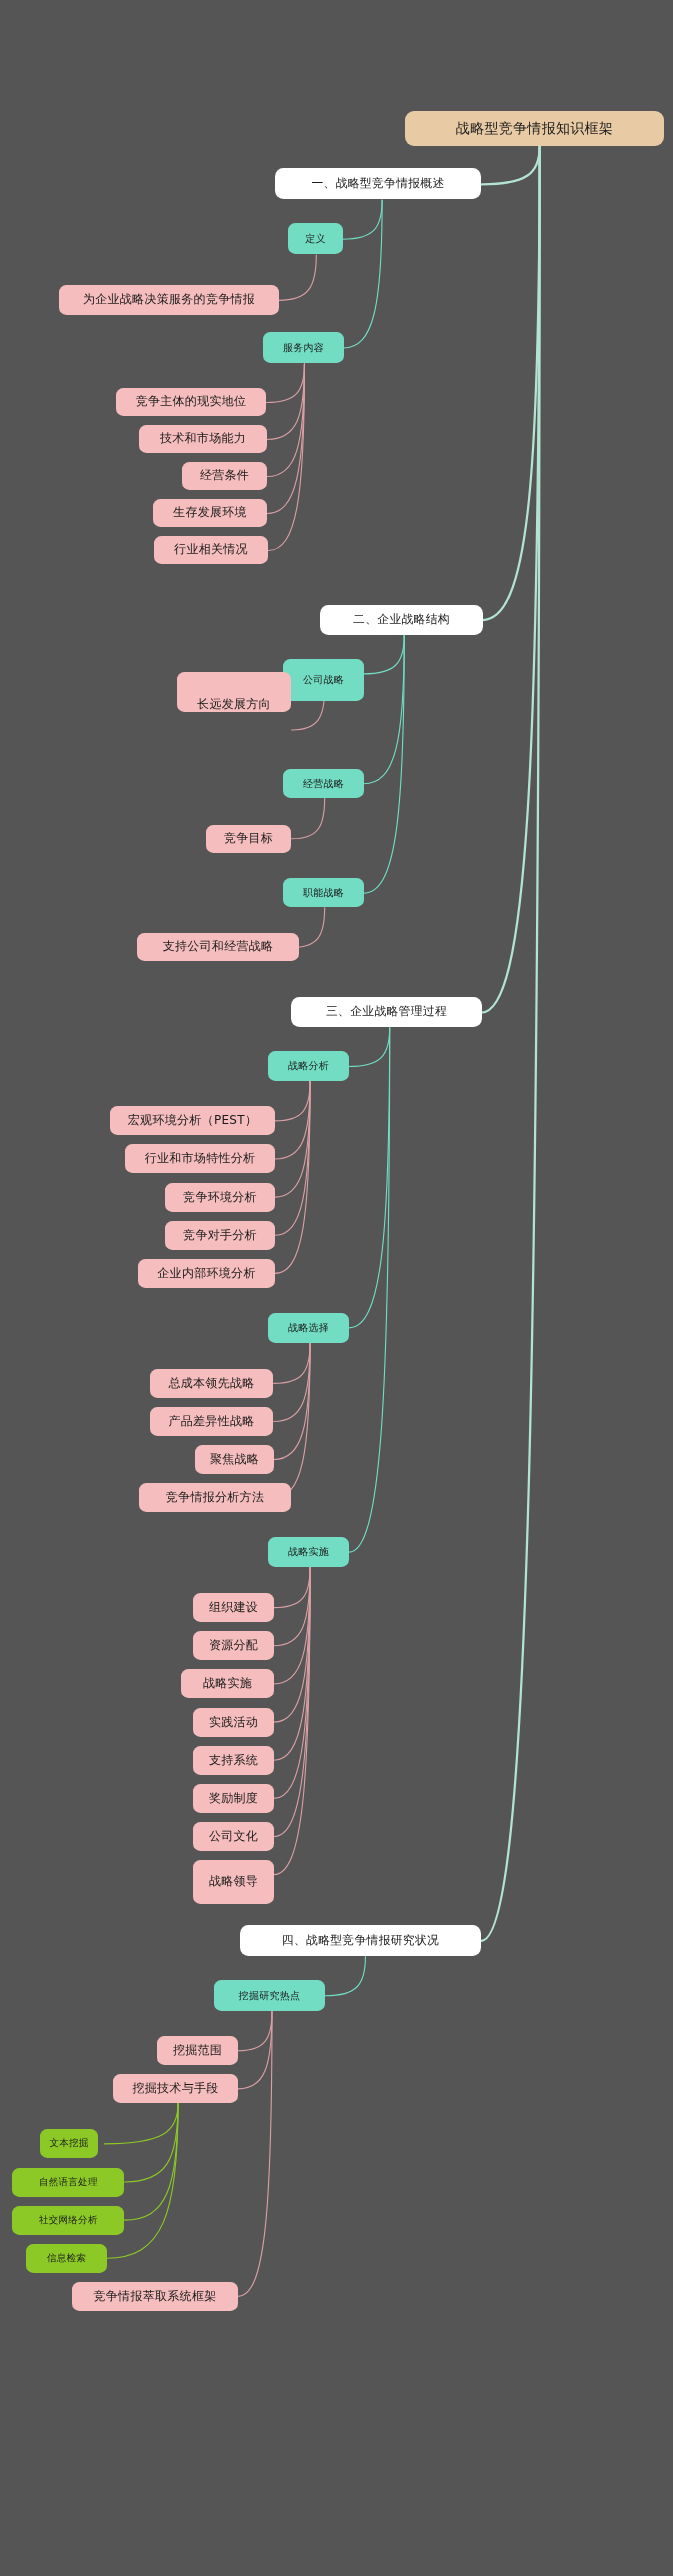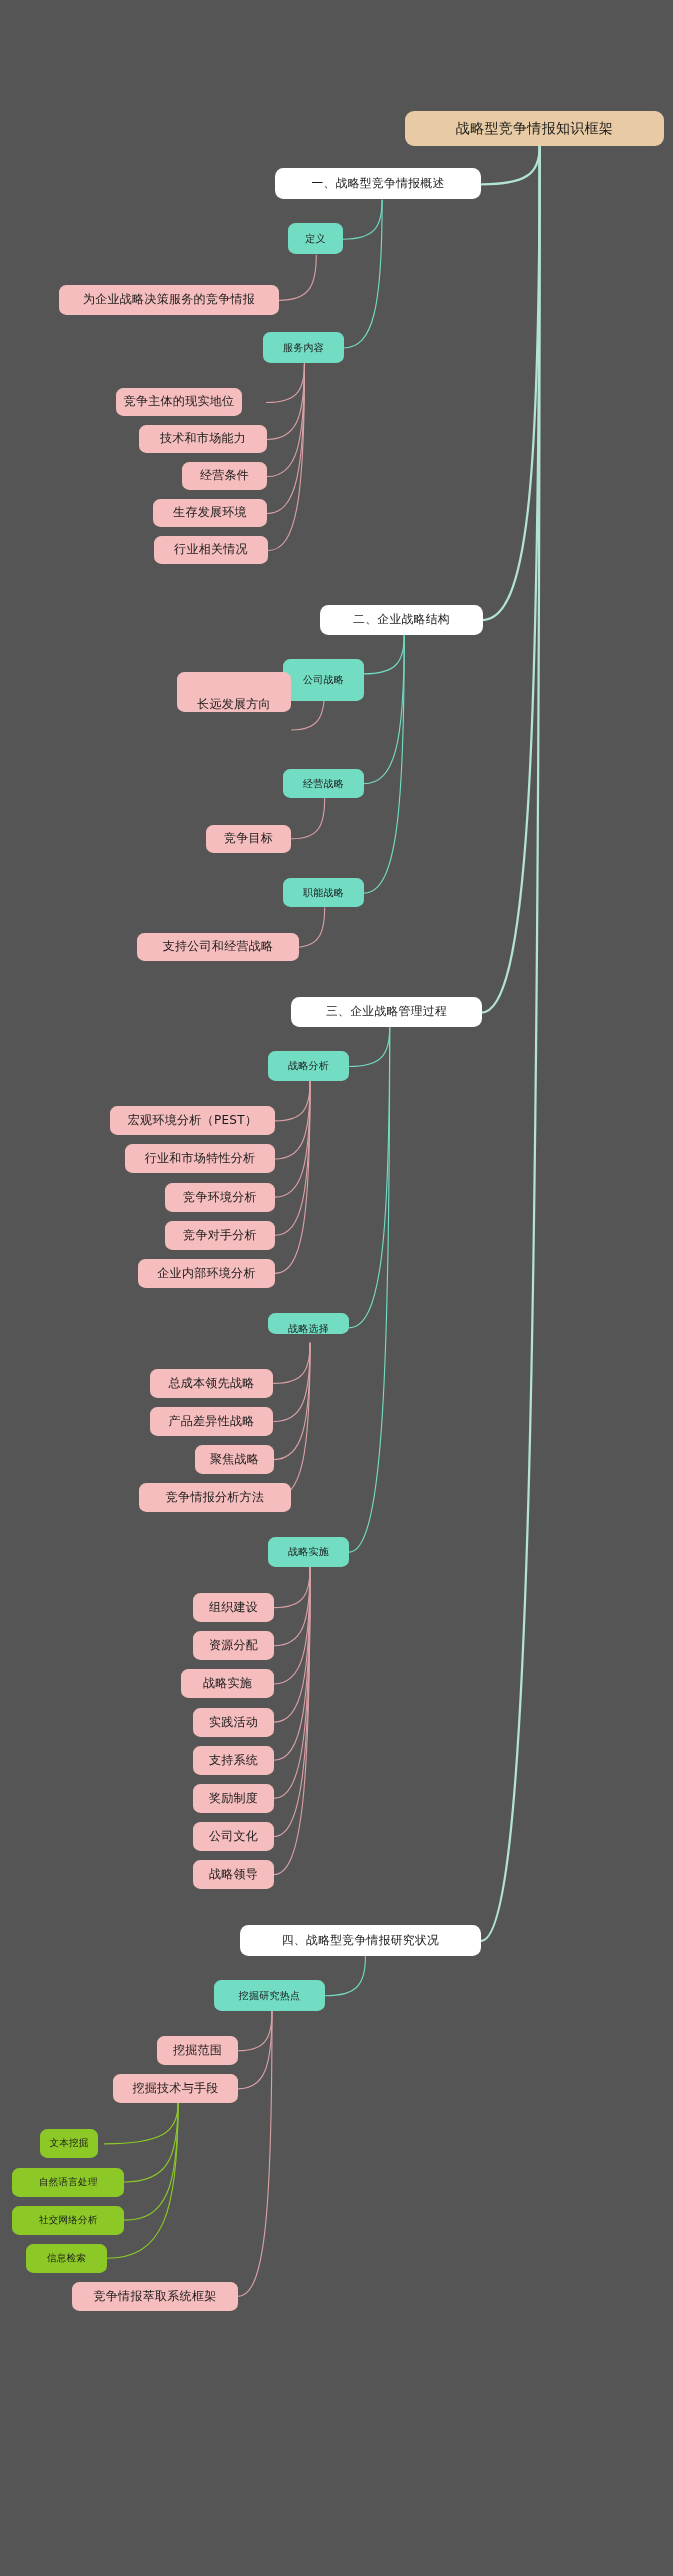--- a/index.html
+++ b/index.html
@@ -128,21 +128,21 @@
       </div>
       <div class="node l2" style="left: 288px; top: 223px; width: 55px; height: 31px;">
         <span>定义</span>
       </div>
       <div class="node l3" style="left: 59px; top: 285px; width: 220px; height: 30px;">
         <span>为企业战略决策服务的竞争情报</span>
       </div>
       <div class="node l2" style="left: 263px; top: 332px; width: 81px; height: 31px;">
         <span>服务内容</span>
       </div>
-      <div class="node l3" style="left: 116px; top: 388px; width: 126px; height: 28px;">
+      <div class="node l3" style="left: 116px; top: 388px; width: 150px; height: 28px;">
         <span>竞争主体的现实地位</span>
       </div>
       <div class="node l3" style="left: 139px; top: 425px; width: 128px; height: 28px;">
         <span>技术和市场能力</span>
       </div>
       <div class="node l3" style="left: 182px; top: 462px; width: 85px; height: 28px;">
         <span>经营条件</span>
       </div>
       <div class="node l3" style="left: 153px; top: 499px; width: 114px; height: 28px;">
         <span>生存发展环境</span>
@@ -185,21 +185,21 @@
       </div>
       <div class="node l3" style="left: 165px; top: 1183px; width: 110px; height: 29px;">
         <span>竞争环境分析</span>
       </div>
       <div class="node l3" style="left: 165px; top: 1221px; width: 110px; height: 29px;">
         <span>竞争对手分析</span>
       </div>
       <div class="node l3" style="left: 138px; top: 1259px; width: 137px; height: 29px;">
         <span>企业内部环境分析</span>
       </div>
-      <div class="node l2" style="left: 268px; top: 1313px; width: 81px; height: 21px; align-items: flex-end;">
+      <div class="node l2" style="left: 268px; top: 1313px; width: 81px; height: 30px;">
         <span>战略选择</span>
       </div>
       <div class="node l3" style="left: 150px; top: 1369px; width: 123px; height: 29px;">
         <span>总成本领先战略</span>
       </div>
       <div class="node l3" style="left: 150px; top: 1407px; width: 123px; height: 29px;">
         <span>产品差异性战略</span>
       </div>
       <div class="node l3" style="left: 195px; top: 1445px; width: 79px; height: 29px;">
         <span>聚焦战略</span>
@@ -224,21 +224,21 @@
       </div>
       <div class="node l3" style="left: 193px; top: 1746px; width: 81px; height: 29px;">
         <span>支持系统</span>
       </div>
       <div class="node l3" style="left: 193px; top: 1784px; width: 81px; height: 29px;">
         <span>奖励制度</span>
       </div>
       <div class="node l3" style="left: 193px; top: 1822px; width: 81px; height: 29px;">
         <span>公司文化</span>
       </div>
-      <div class="node l3" style="left: 193px; top: 1860px; width: 81px; height: 29px;">
+      <div class="node l3" style="left: 193px; top: 1860px; width: 81px; height: 44px;">
         <span>战略领导</span>
       </div>
       <div class="node l1" style="left: 240px; top: 1925px; width: 241px; height: 31px;">
         <span>四、战略型竞争情报研究状况</span>
       </div>
       <div class="node l2" style="left: 214px; top: 1980px; width: 111px; height: 31px;">
         <span>挖掘研究热点</span>
       </div>
       <div class="node l3" style="left: 157px; top: 2036px; width: 81px; height: 29px;">
         <span>挖掘范围</span>

